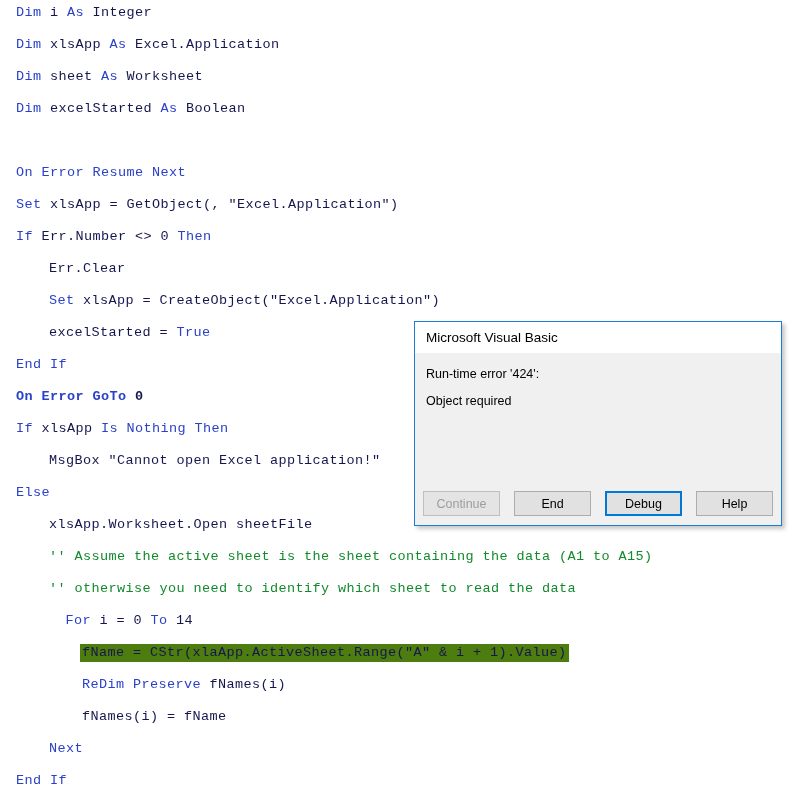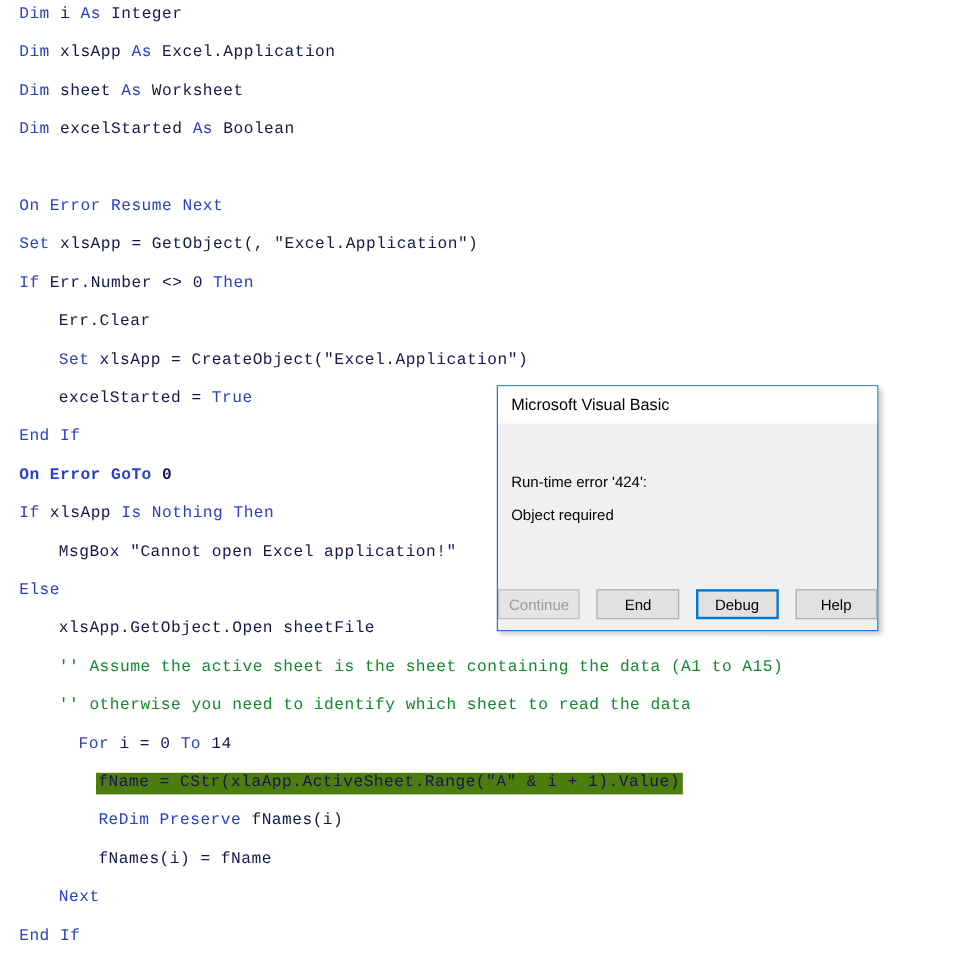--- a/index.html
+++ b/index.html
@@ -44,21 +44,21 @@
     color: #16164f;
     padding: 1px 2px 2px 2px;
     margin: -1px -2px -2px -2px;
   }
 
   
   #vb-dialog {
     position: absolute;
     left: 414px;
     top: 321px;
-    width: 318px;
+    width: 368px;
     height: 205px;
     background: #f0f0f0;
     border: 1px solid #1e7bd4;
     box-shadow: 3px 3px 4px rgba(0,0,0,0.22);
     box-sizing: border-box;
   }
   #dialog-titlebar {
     height: 31px;
     background: #ffffff;
     display: flex;
@@ -68,21 +68,20 @@
   }
   #dialog-title-text {
     font-family: "Liberation Sans", sans-serif;
     font-size: 13.5px;
     color: #000000;
   }
   #dialog-body {
     padding: 14px 0 0 11px;
     box-sizing: border-box;
     height: 128px;
-    margin-top: 28px;
   }
   .dialog-msg {
     font-family: "Liberation Sans", sans-serif;
     font-size: 12.5px;
     color: #000000;
     margin-bottom: 13px;
   }
   #dialog-buttonbar {
     position: absolute;
     left: 0;
@@ -130,21 +129,21 @@
     <div class="code-line" style="top: 197px; left: 16px;"><span class="tok kw">Set </span><span class="tok plain">xlsApp = GetObject(, "Excel.Application")</span></div>
     <div class="code-line" style="top: 229px; left: 16px;"><span class="tok kw">If </span><span class="tok plain">Err.Number &lt;&gt; 0 </span><span class="tok kw">Then</span></div>
     <div class="code-line" style="top: 261px; left: 49px;"><span class="tok plain">Err.Clear</span></div>
     <div class="code-line" style="top: 293px; left: 49px;"><span class="tok kw">Set </span><span class="tok plain">xlsApp = CreateObject("Excel.Application")</span></div>
     <div class="code-line" style="top: 325px; left: 49px;"><span class="tok plain">excelStarted = </span><span class="tok kw">True</span></div>
     <div class="code-line" style="top: 357px; left: 16px;"><span class="tok kw">End If</span></div>
     <div class="code-line" style="top: 389px; left: 16px; font-weight: bold;"><span class="tok kw">On Error GoTo </span><span class="tok plain">0</span></div>
     <div class="code-line" style="top: 421px; left: 16px;"><span class="tok kw">If </span><span class="tok plain">xlsApp </span><span class="tok kw">Is Nothing Then</span></div>
     <div class="code-line" style="top: 453px; left: 49px;"><span class="tok plain">MsgBox "Cannot open Excel application!"</span></div>
     <div class="code-line" style="top: 485px; left: 16px;"><span class="tok kw">Else</span></div>
-    <div class="code-line" style="top: 517px; left: 49px;"><span class="tok plain">xlsApp.GetObject.Open sheetFile</span></div>
+    <div class="code-line" style="top: 517px; left: 49px;"><span class="tok plain">xlsApp.Worksheet.Open sheetFile</span></div>
     <div class="code-line" style="top: 549px; left: 49px;"><span class="tok comment">'' Assume the active sheet is the sheet containing the data (A1 to A15)</span></div>
     <div class="code-line" style="top: 581px; left: 49px;"><span class="tok comment">'' otherwise you need to identify which sheet to read the data</span></div>
     <div class="code-line" style="top: 613px; left: 65.5px;"><span class="tok kw">For </span><span class="tok plain">i = 0 </span><span class="tok kw">To </span><span class="tok plain">14</span></div>
     <div class="code-line" style="top: 645px; left: 82px;"><span class="hl"><span class="tok plain">fName = CStr(xlaApp.ActiveSheet.Range("A" &amp; i + 1).Value)</span></span></div>
     <div class="code-line" style="top: 677px; left: 82px;"><span class="tok kw">ReDim Preserve </span><span class="tok plain">fNames(i)</span></div>
     <div class="code-line" style="top: 709px; left: 82px;"><span class="tok plain">fNames(i) = fName</span></div>
     <div class="code-line" style="top: 741px; left: 49px;"><span class="tok kw">Next</span></div>
     <div class="code-line" style="top: 773px; left: 16px;"><span class="tok kw">End If</span></div>
   </div>
 

